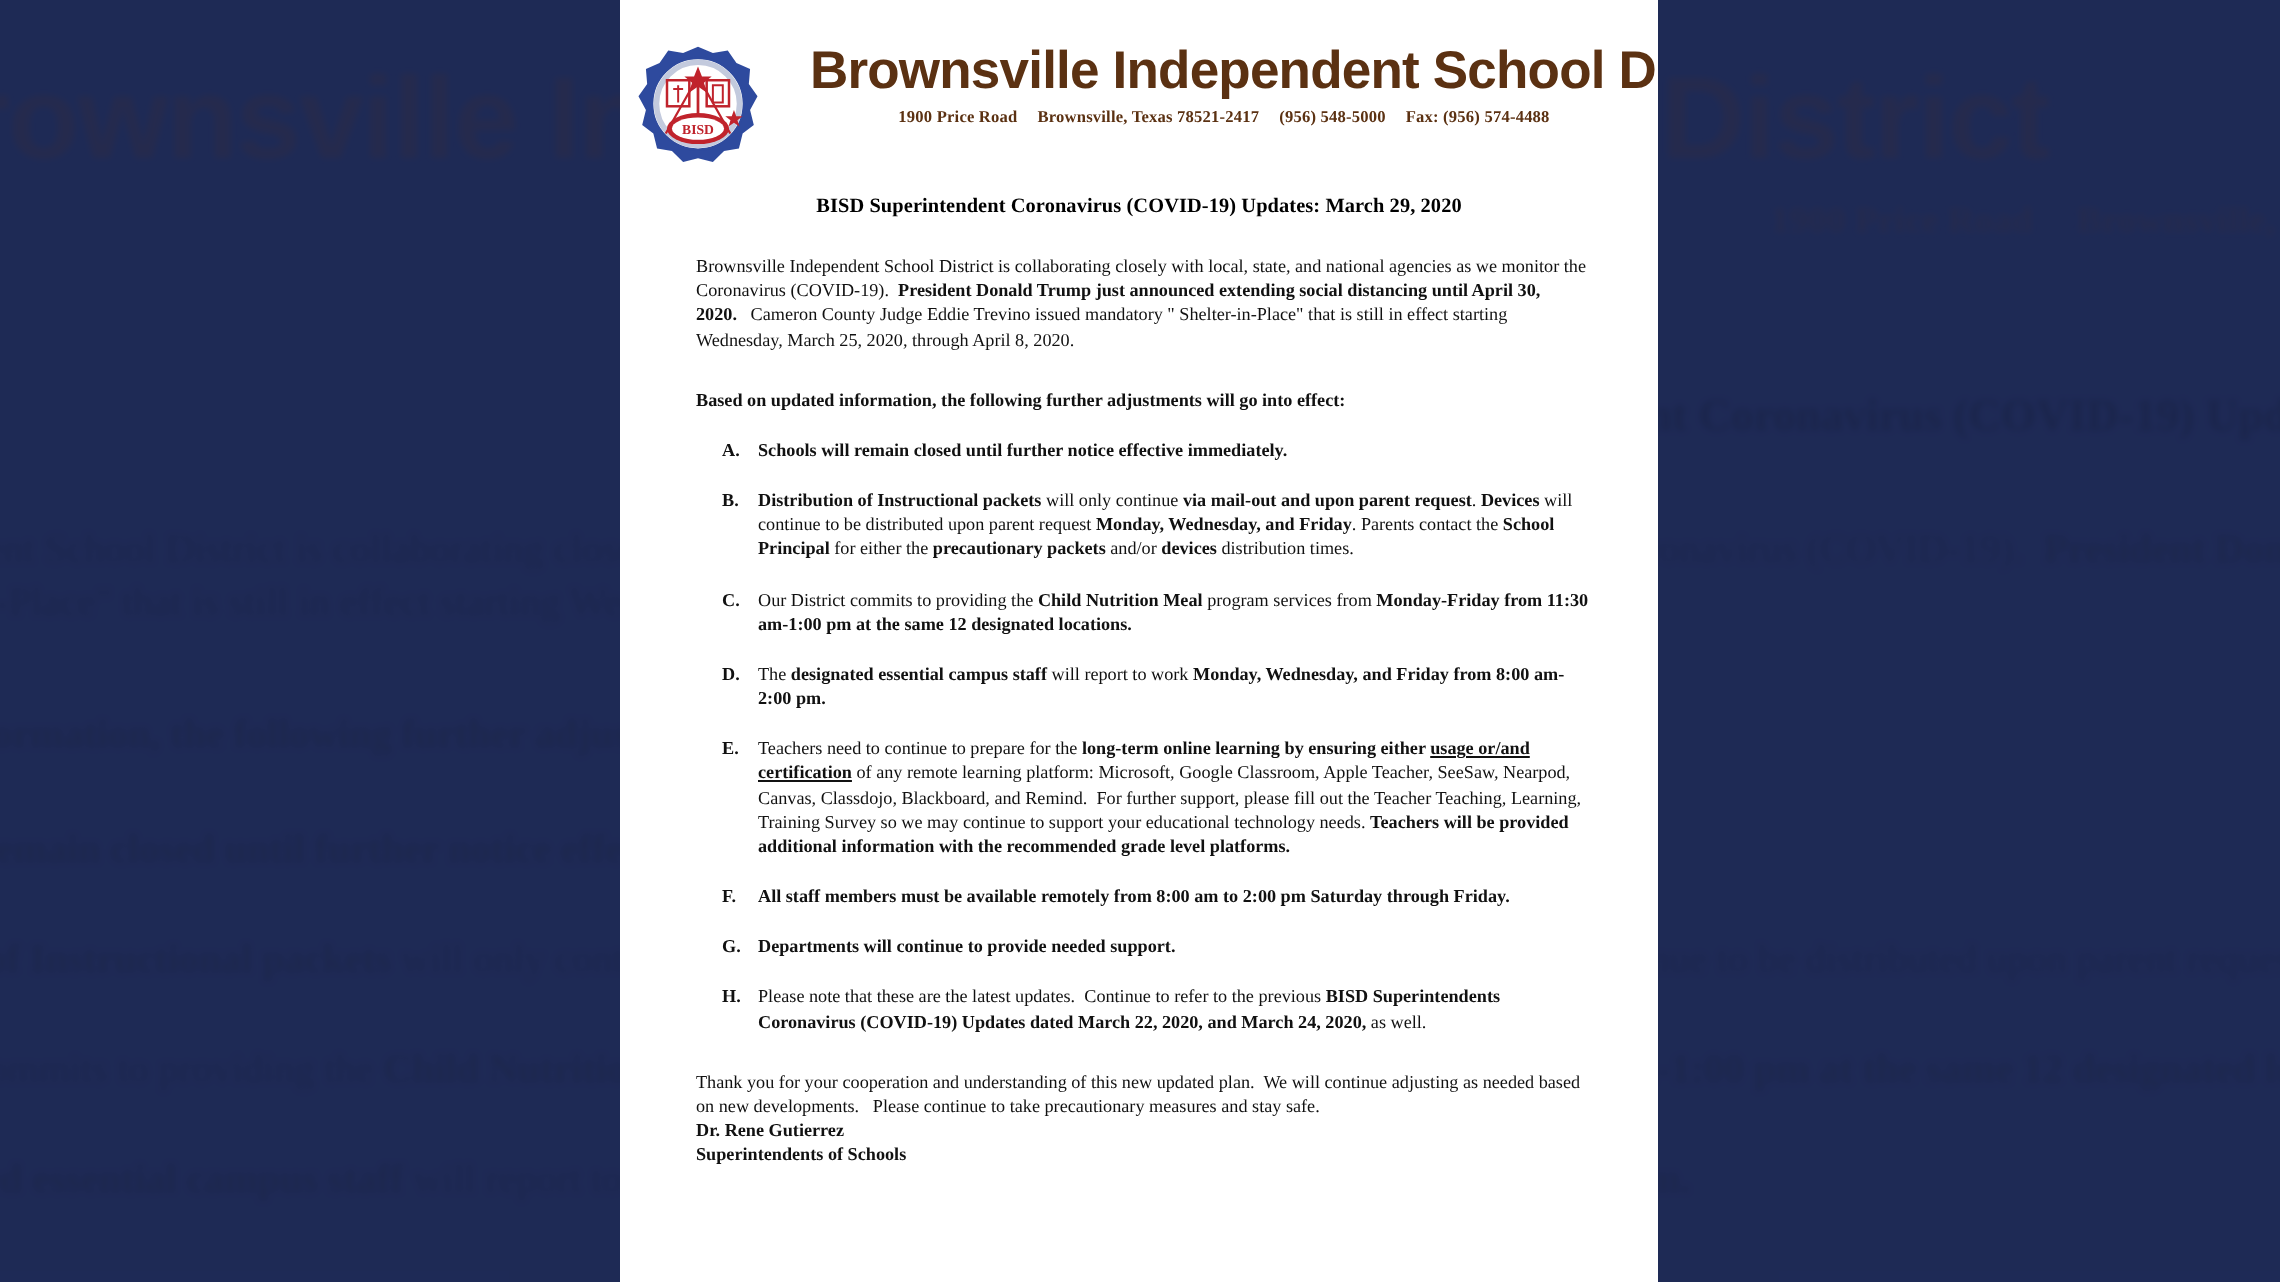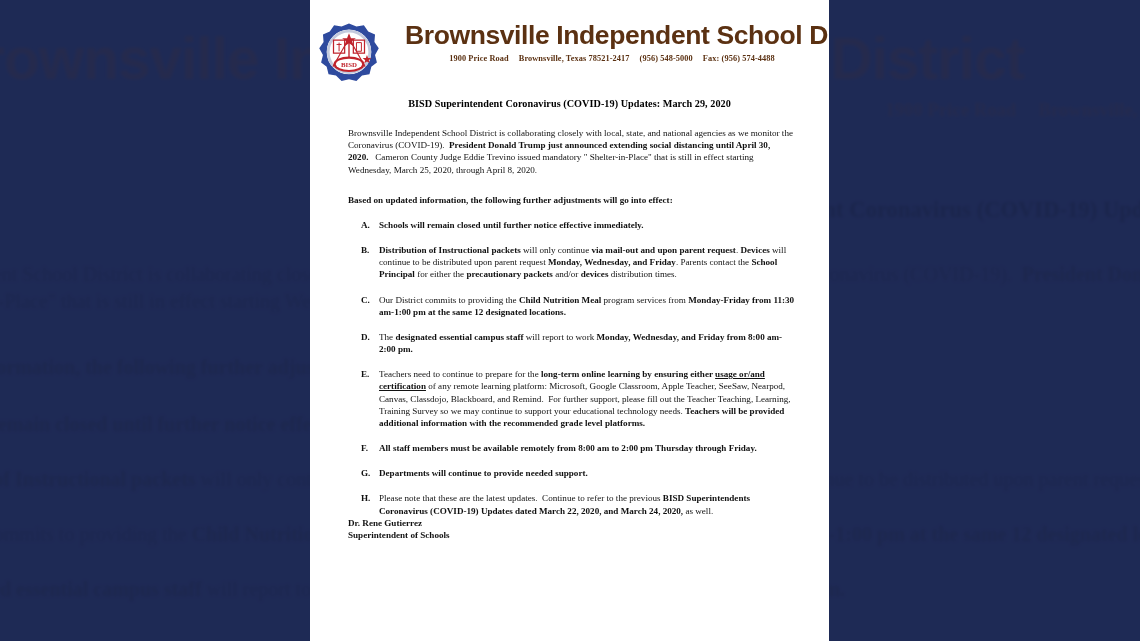--- a/index.html
+++ b/index.html
@@ -223,31 +223,32 @@
           <li>
             <span class="mark">D.</span>
             <span class="txt">The <b>designated essential campus staff</b> will report to work <b>Monday, Wednesday, and Friday from 8:00 am-2:00 pm.</b></span>
           </li>
           <li>
             <span class="mark">E.</span>
             <span class="txt">Teachers need to continue to prepare for the <b>long-term online learning by ensuring either <u>usage or/and certification</u></b> of any remote learning platform: Microsoft, Google Classroom, Apple Teacher, SeeSaw, Nearpod, Canvas, Classdojo, Blackboard, and Remind.&nbsp; For further support, please fill out the Teacher Teaching, Learning, Training Survey so we may continue to support your educational technology needs. <b>Teachers will be provided additional information with the recommended grade level platforms.</b></span>
           </li>
           <li class="bold-all">
             <span class="mark">F.</span>
-            <span class="txt">All staff members must be available remotely from 8:00 am to 2:00 pm Thursday through Friday.</span>
+            <span class="txt">All staff members must be available remotely from 8:00 am to 2:00 pm Saturday through Friday.</span>
           </li>
           <li class="bold-all">
             <span class="mark">G.</span>
             <span class="txt">Departments will continue to provide needed support.</span>
           </li>
           <li>
             <span class="mark">H.</span>
             <span class="txt">Please note that these are the latest updates.&nbsp; Continue to refer to the previous <b>BISD Superintendents Coronavirus (COVID-19) Updates dated March 22, 2020, and March 24, 2020,</b> as well.</span>
           </li>
         </ol>
+      <p class="para closing">Thank you for your cooperation and understanding of this new updated plan.&nbsp; We will continue adjusting as needed based on new developments.&nbsp;&nbsp; Please continue to take precautionary measures and stay safe.</p>
       <div class="signature">
         <div>Dr. Rene Gutierrez</div>
-        <div>Superintendent of Schools</div>
+        <div>Superintendents of Schools</div>
       </div>
     </div>
 
   </div>
 </div>
 
 </body></html>

